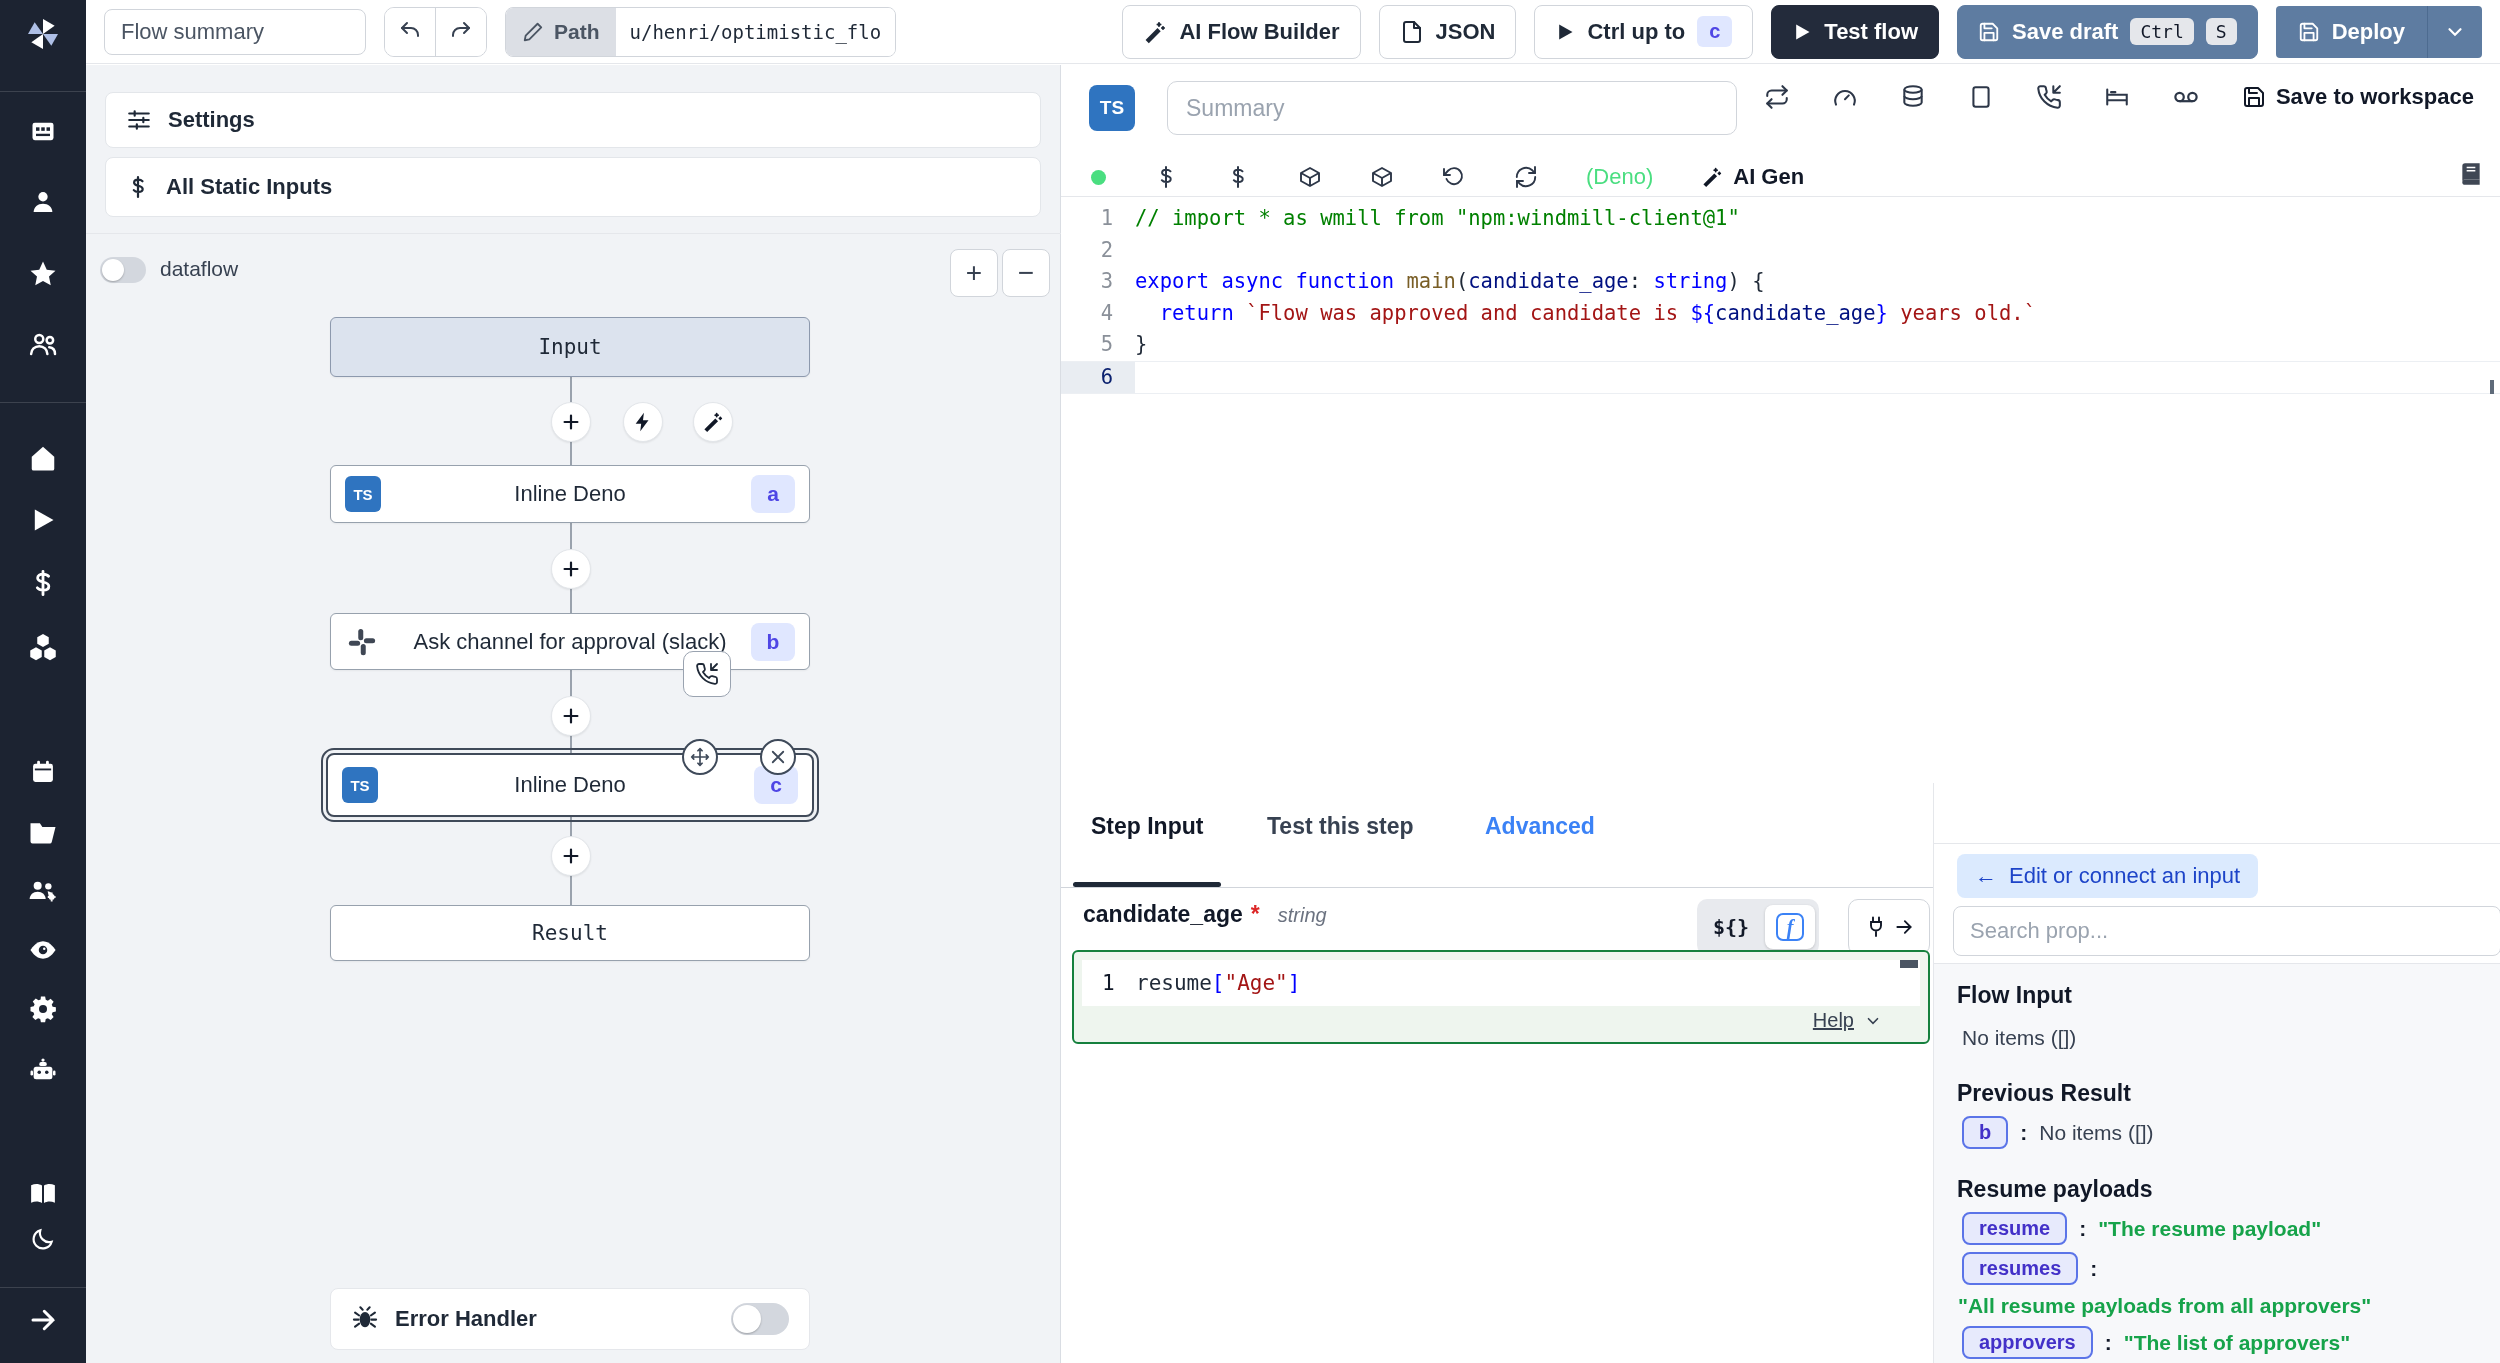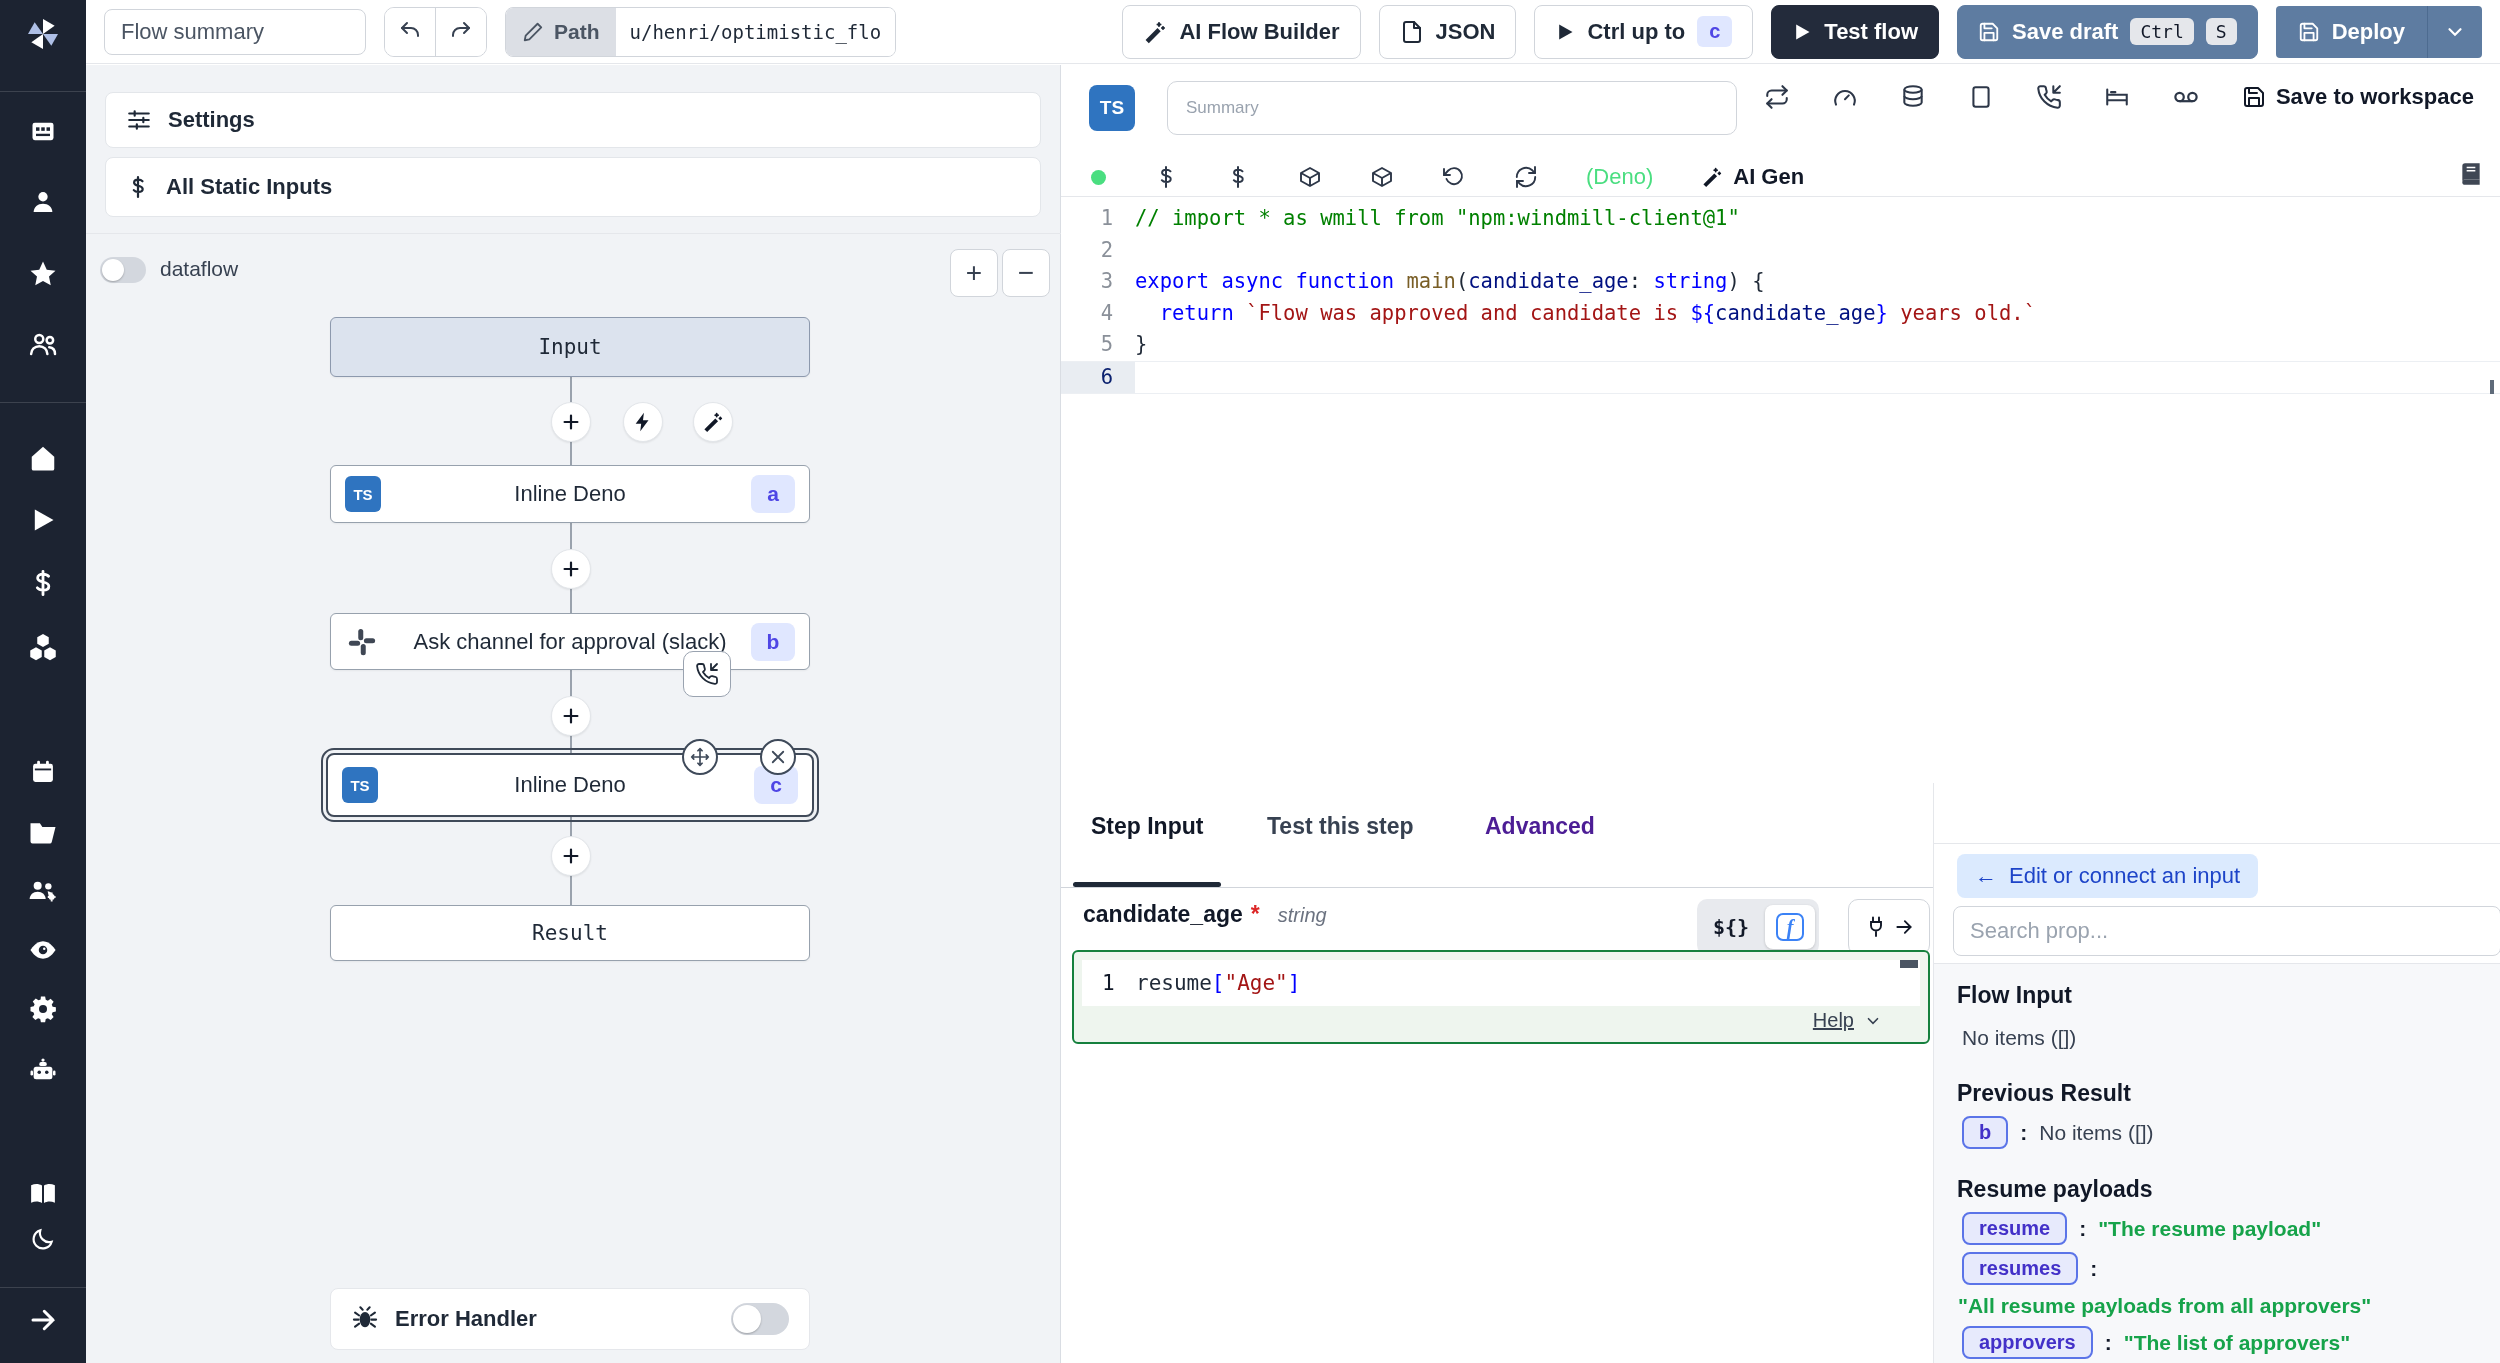--- a/index.html
+++ b/index.html
@@ -59,21 +59,21 @@
   .hovcirc{position:absolute;width:36px;height:36px;border-radius:50%;background:#fff;border:2px solid #3f4a5a;
            display:flex;align-items:center;justify-content:center;cursor:pointer;z-index:6;box-sizing:border-box;}
   #phonebadge{position:absolute;left:597px;top:586px;width:46px;height:44px;background:#fff;border:1.5px solid #9aa3b0;
               border-radius:10px;display:flex;align-items:center;justify-content:center;z-index:5;}
 
   
   #codepanel{left:1061px;top:65px;width:1439px;height:718px;background:#fff;}
   #tsbig{position:absolute;left:28px;top:20px;width:46px;height:46px;background:#2f74c0;border-radius:8px;color:#fff;
          display:flex;align-items:center;justify-content:center;font-size:19px;font-weight:700;}
   #summaryin{position:absolute;left:106px;top:16px;width:570px;height:54px;border:1px solid #d1d5db;border-radius:10px;
-             padding:0 18px;font-size:17px;box-sizing:border-box;}
+             padding:0 18px;font-size:23px;box-sizing:border-box;}
   #tools{position:absolute;right:26px;top:18px;display:flex;align-items:center;gap:42px;color:#2d3748;}
   .toolbtn{cursor:pointer;display:flex;align-items:center;gap:10px;}
   #savews{font-size:22px;font-weight:600;color:#111827;}
   #row2{position:absolute;left:30px;top:92px;display:flex;align-items:center;gap:48px;color:#2d3748;height:40px;}
   #runtime{color:#4ade80;font-size:22px;}
   #aigen{display:flex;align-items:center;gap:10px;font-size:22px;font-weight:600;color:#111827;cursor:pointer;}
   #bookic{position:absolute;right:16px;top:96px;color:#2d3748;cursor:pointer;}
   #codediv{position:absolute;left:0;top:131px;width:1439px;height:1px;background:#e5e7eb;}
   #code-lines{position:absolute;left:0;top:138px;width:1439px;font-family:"DejaVu Sans Mono",monospace;font-size:20.5px;}
   .code-row{display:flex;height:31.5px;line-height:31.5px;position:relative;}
@@ -596,21 +596,21 @@
         <span class="ctext"></span>
       </div>
     </div>
   <div id="cursmark"></div>
 </div>
 
 <div id="steppanel" class="abs">
   <div id="tabbar">
     <span class="tab" style="left:30px;color:#111827;">Step Input</span>
     <span class="tab" style="left:206px;color:#374151;">Test this step</span>
-    <span class="tab" style="left:424px;color:#4c1d95;">Advanced</span>
+    <span class="tab" style="left:424px;color:#3b82f6;">Advanced</span>
     <div id="tabu"></div>
   </div>
   <div id="fieldrow">
     <span id="fieldname">candidate_age</span>
       <span id="fieldreq">*</span>
     <span id="fieldtype">string</span>
   </div>
   <div id="exprgrp">
     <span id="exprtxt">${}</span>
     <span id="fnseg">

